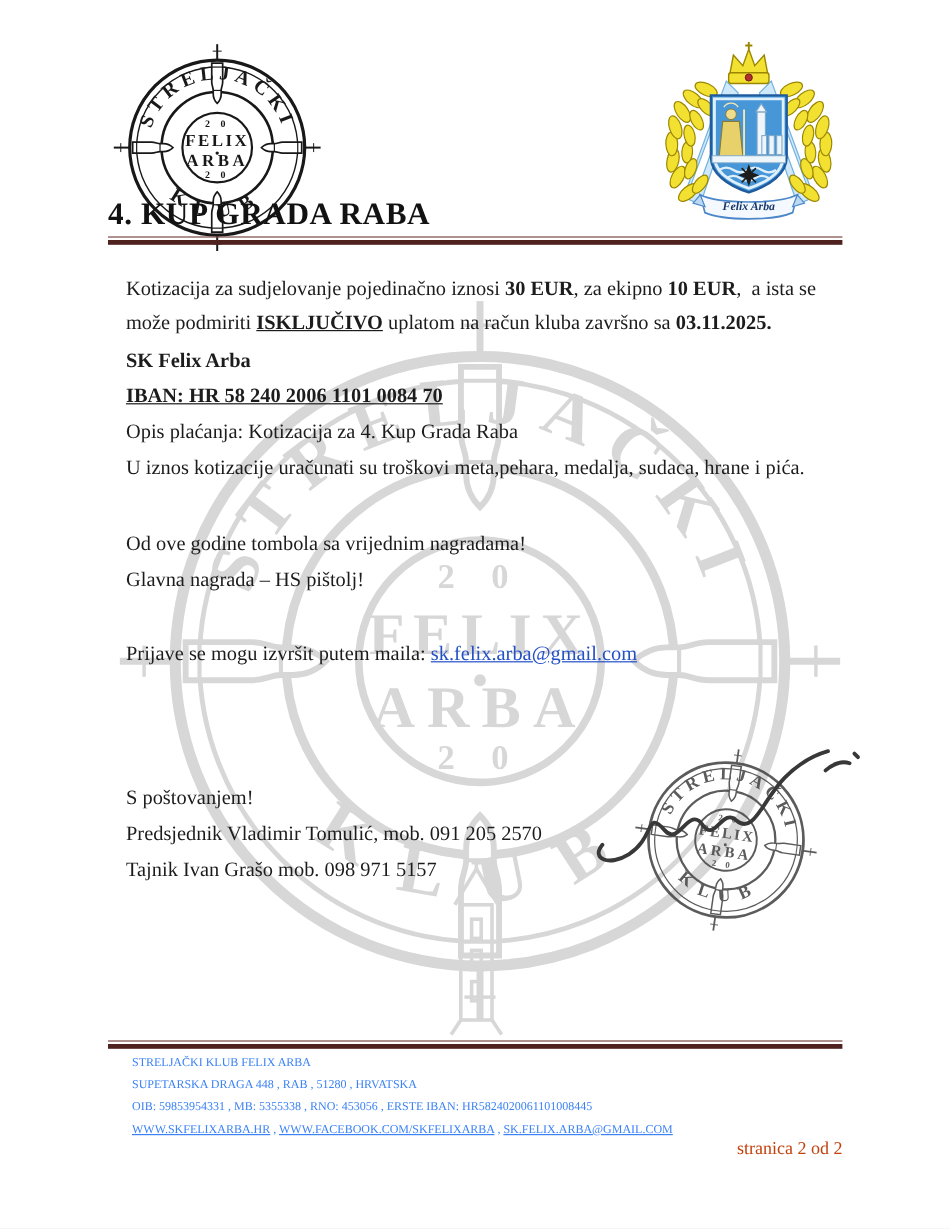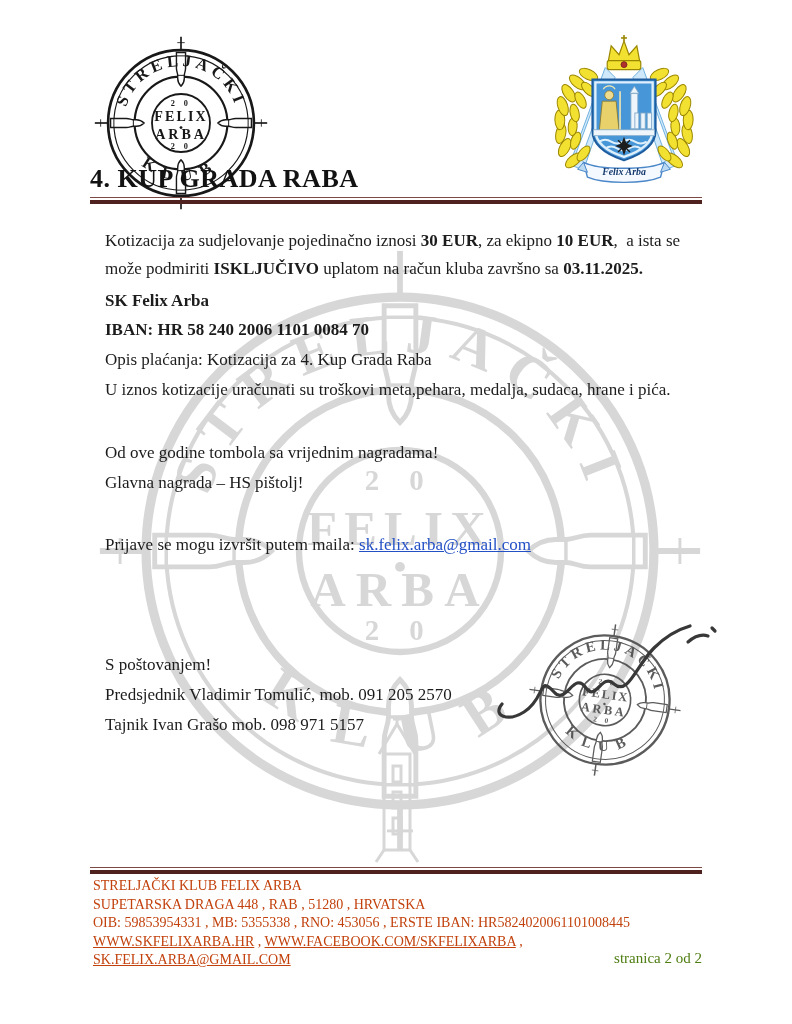--- a/index.html
+++ b/index.html
@@ -22,35 +22,35 @@
     border-top:1.5px solid #7b4a46; border-bottom:4px solid #4f211f; z-index:2;
   }
   .rule.header{ top:197px; }
   .rule.footer{ top:867px; }
   
   .para{
     position:absolute; left:105px; width:645px; font-size:17px; line-height:28px;
     white-space:pre-wrap; z-index:3; color:#1c1c1c;
   }
   .para .b{font-weight:bold;}
-  .para .bu{font-weight:bold; }
+  .para .bu{font-weight:bold; text-decoration:underline;}
   .para .link{color:#2450c6; text-decoration:underline; cursor:pointer;}
   
   .stamp{ color:#4e4e4e; opacity:.92; z-index:4; transform:rotate(8deg); }
   .signature{ z-index:5; }
   
   .footer-block{
-    position:absolute; left:93px; top:877px; width:609px; z-index:3;
-    font-size:14px; line-height:18.6px; color:#c2410c;
+    position:absolute; left:110px; top:877px; width:609px; z-index:3;
+    font-size:10px; line-height:18.6px; color:#3b82f6;
   }
   .footer-line{white-space:pre-wrap;}
   .footer-line .u{text-decoration:underline; cursor:pointer;margin-top:43px;}
   .page-num{
     position:absolute; left:93px; top:950px; width:609px; text-align:right;
-    font-size:15px; color:#4d7c0f; z-index:3;
+    font-size:15px; color:#c2410c; z-index:3;
   }
   svg text{ font-family:"Liberation Serif", serif; }
 </style>
 </head>
 <body>
 
 <div class="page">
 
   <svg width="0" height="0" style="position:absolute" aria-hidden="true">
     <defs>

